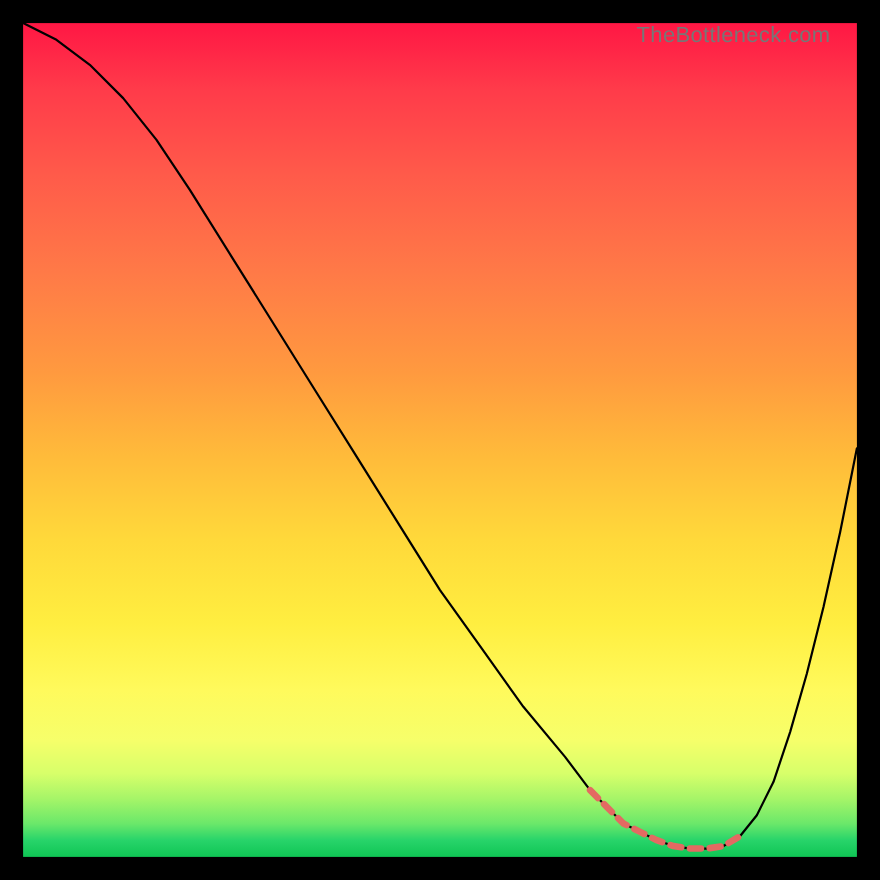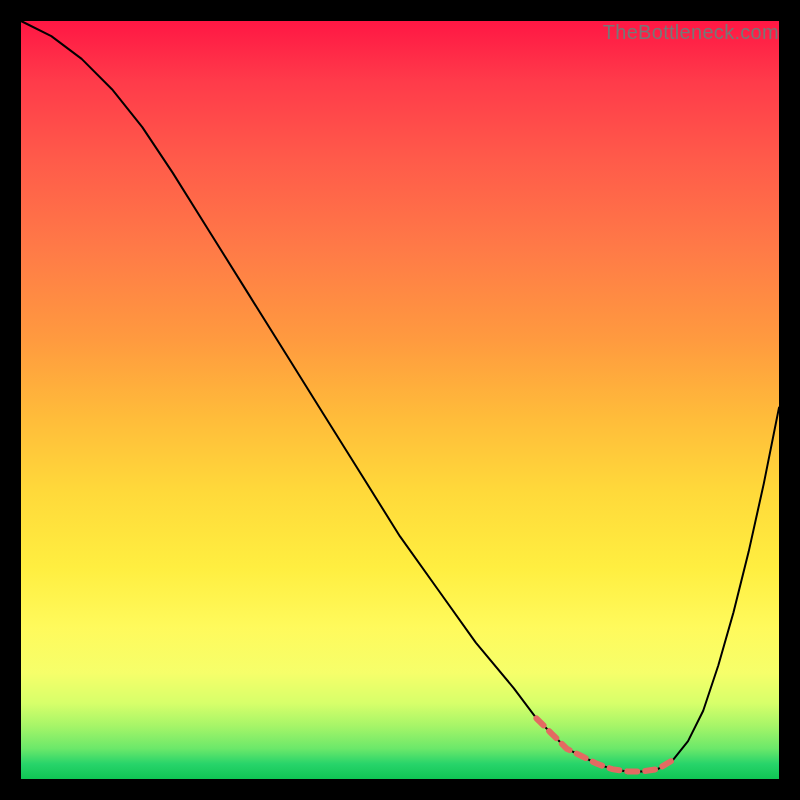--- a/index.html
+++ b/index.html
@@ -47,21 +47,21 @@
     position: absolute;
     left: 0;
     top: 0;
     width: 758px;
     height: 758px;
     overflow: visible;
   }
   .watermark {
     position: absolute;
     top: 0px;
-    right: 0;
+    right: 24px;
     color: #777;
     font-size: 20px;
     font-weight: 500;
     letter-spacing: 0.3px;
     user-select: none;
   }
 </style>
 </head>
 <body>
 

